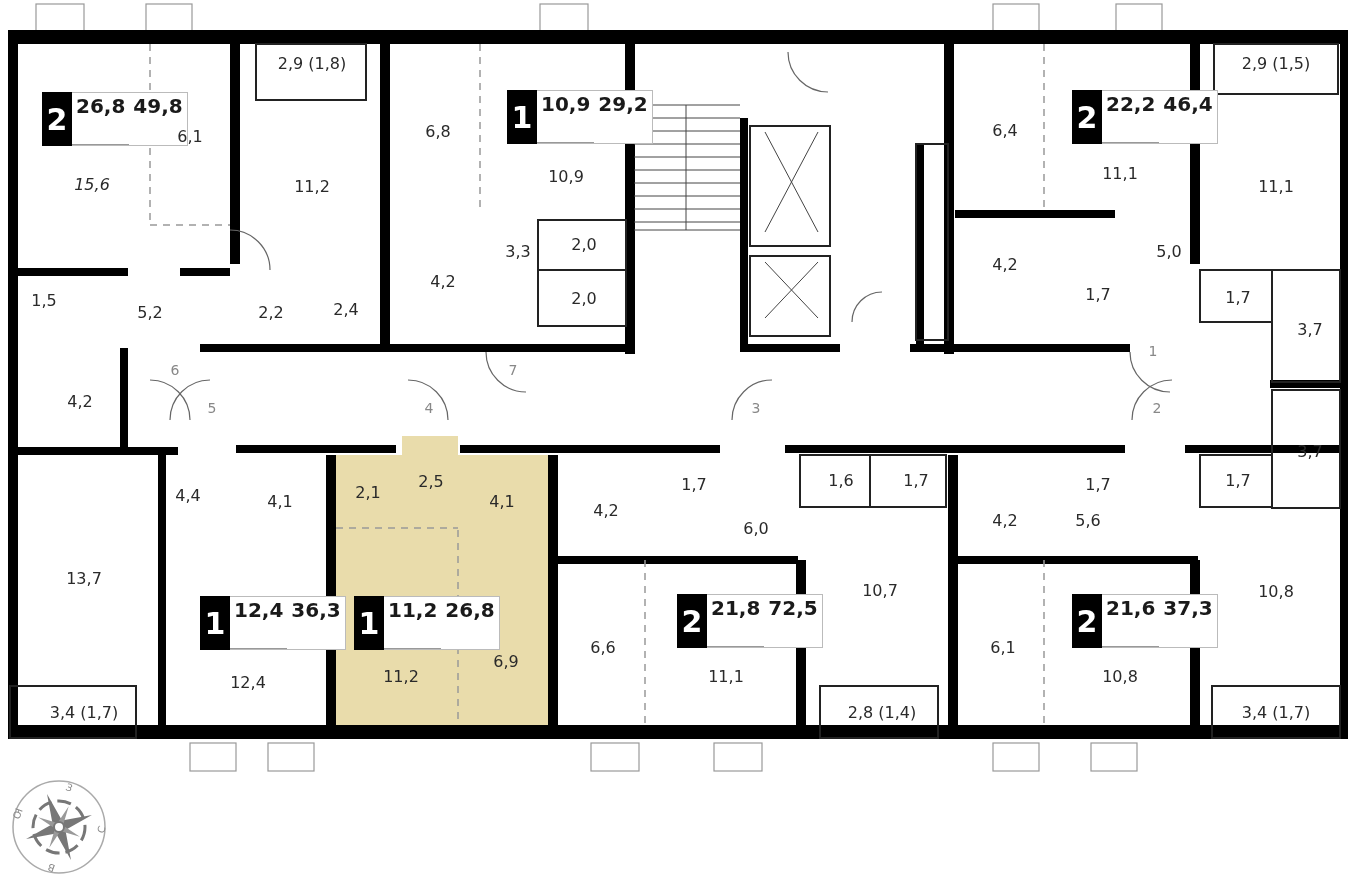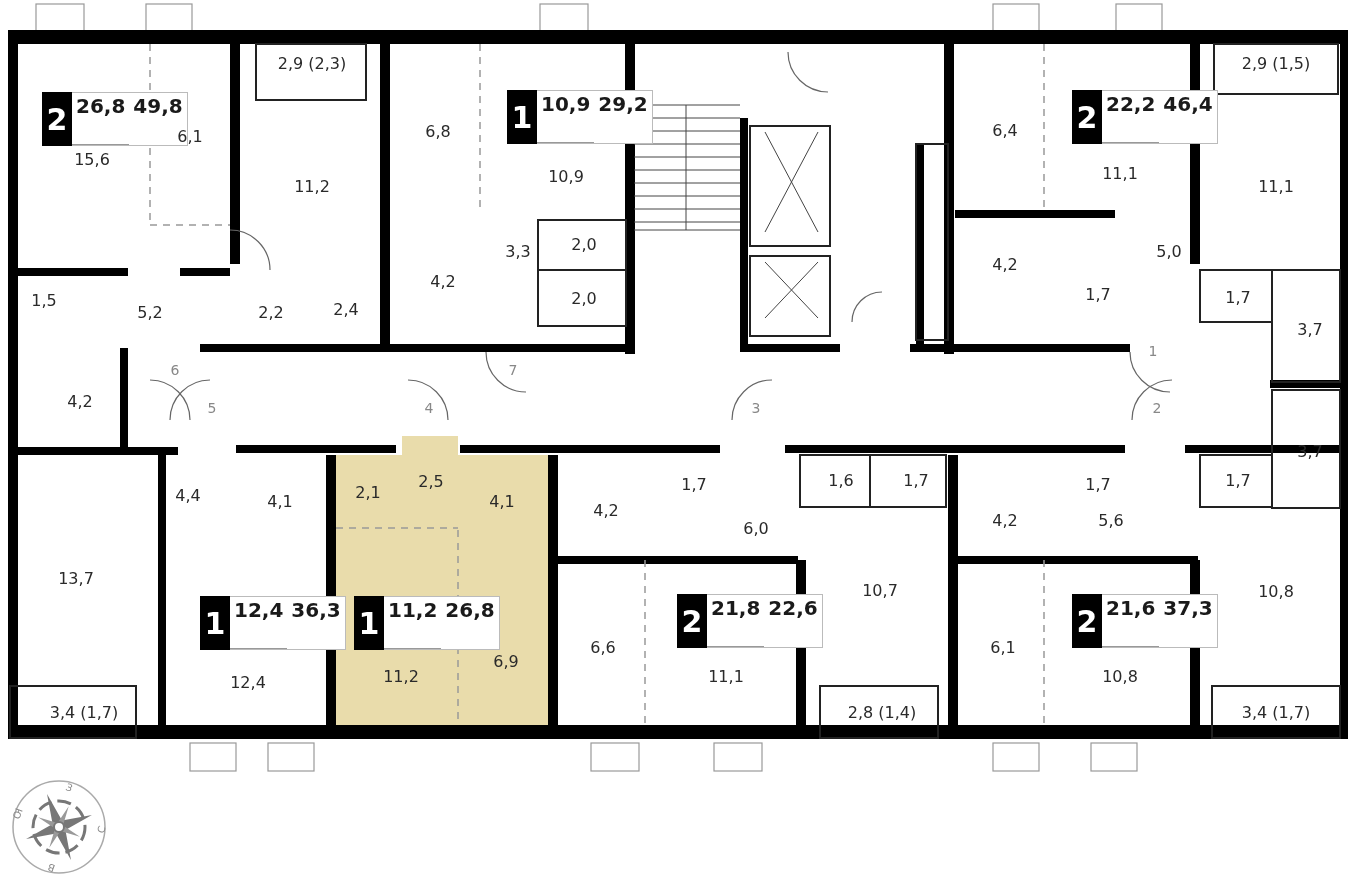--- a/index.html
+++ b/index.html
@@ -172,34 +172,34 @@
   <div class="rooms">1</div>
   <div class="areas">
       <span>11,2</span>
       <span>26,8</span>
     </div>
 </div>
 <div class="badge" style="left:677px;top:594px;">
   <div class="rooms">2</div>
   <div class="areas">
       <span>21,8</span>
-      <span>22,6</span>
+      <span>72,5</span>
     </div>
 </div>
 <div class="badge" style="left:1072px;top:594px;">
   <div class="rooms">2</div>
   <div class="areas">
       <span>21,6</span>
       <span>37,3</span>
     </div>
 </div>
 
-<div class="lbl" style="left:92px;top:159px;">15,6</div>
+<div class="lbl" style="left:92px;top:184px;font-style:italic;">15,6</div>
 <div class="lbl" style="left:190px;top:136px;">6,1</div>
-<div class="lbl" style="left:312px;top:63px;">2,9 (2,3)</div>
+<div class="lbl" style="left:312px;top:63px;">2,9 (1,8)</div>
 <div class="lbl" style="left:312px;top:186px;">11,2</div>
 <div class="lbl" style="left:438px;top:131px;">6,8</div>
 <div class="lbl" style="left:566px;top:176px;">10,9</div>
 <div class="lbl" style="left:518px;top:251px;">3,3</div>
 <div class="lbl" style="left:443px;top:281px;">4,2</div>
 <div class="lbl" style="left:584px;top:244px;">2,0</div>
 <div class="lbl" style="left:584px;top:298px;">2,0</div>
 <div class="lbl" style="left:1005px;top:130px;">6,4</div>
 <div class="lbl" style="left:1120px;top:173px;">11,1</div>
 <div class="lbl" style="left:1276px;top:63px;">2,9 (1,5)</div>
@@ -209,41 +209,41 @@
 <div class="lbl" style="left:1098px;top:294px;">1,7</div>
 <div class="lbl" style="left:1238px;top:297px;">1,7</div>
 <div class="lbl" style="left:1310px;top:329px;">3,7</div>
 <div class="lbl" style="left:44px;top:300px;">1,5</div>
 <div class="lbl" style="left:150px;top:312px;">5,2</div>
 <div class="lbl" style="left:271px;top:312px;">2,2</div>
 <div class="lbl" style="left:346px;top:309px;">2,4</div>
 <div class="lbl" style="left:80px;top:401px;">4,2</div>
 <div class="lbl" style="left:188px;top:495px;">4,4</div>
 <div class="lbl" style="left:280px;top:501px;">4,1</div>
-<div class="lbl" style="left:76px;top:578px;">13,7</div>
+<div class="lbl" style="left:84px;top:578px;">13,7</div>
 <div class="lbl" style="left:248px;top:682px;">12,4</div>
 <div class="lbl" style="left:84px;top:712px;">3,4 (1,7)</div>
 <div class="lbl" style="left:368px;top:492px;">2,1</div>
 <div class="lbl" style="left:431px;top:481px;">2,5</div>
 <div class="lbl" style="left:502px;top:501px;">4,1</div>
 <div class="lbl" style="left:401px;top:676px;">11,2</div>
 <div class="lbl" style="left:506px;top:661px;">6,9</div>
 <div class="lbl" style="left:606px;top:510px;">4,2</div>
 <div class="lbl" style="left:694px;top:484px;">1,7</div>
 <div class="lbl" style="left:756px;top:528px;">6,0</div>
 <div class="lbl" style="left:603px;top:647px;">6,6</div>
 <div class="lbl" style="left:726px;top:676px;">11,1</div>
 <div class="lbl" style="left:841px;top:480px;">1,6</div>
 <div class="lbl" style="left:916px;top:480px;">1,7</div>
 <div class="lbl" style="left:880px;top:590px;">10,7</div>
 <div class="lbl" style="left:882px;top:712px;">2,8 (1,4)</div>
 <div class="lbl" style="left:1310px;top:451px;">3,7</div>
 <div class="lbl" style="left:1005px;top:520px;">4,2</div>
 <div class="lbl" style="left:1098px;top:484px;">1,7</div>
-<div class="lbl" style="left:1111px;top:520px;">5,6</div>
+<div class="lbl" style="left:1088px;top:520px;">5,6</div>
 <div class="lbl" style="left:1238px;top:480px;">1,7</div>
 <div class="lbl" style="left:1003px;top:647px;">6,1</div>
 <div class="lbl" style="left:1120px;top:676px;">10,8</div>
 <div class="lbl" style="left:1276px;top:591px;">10,8</div>
 <div class="lbl" style="left:1276px;top:712px;">3,4 (1,7)</div>
 
 <div class="door" style="left:1153px;top:351px;">1</div>
 <div class="door" style="left:1157px;top:408px;">2</div>
 <div class="door" style="left:756px;top:408px;">3</div>
 <div class="door" style="left:429px;top:408px;">4</div>

